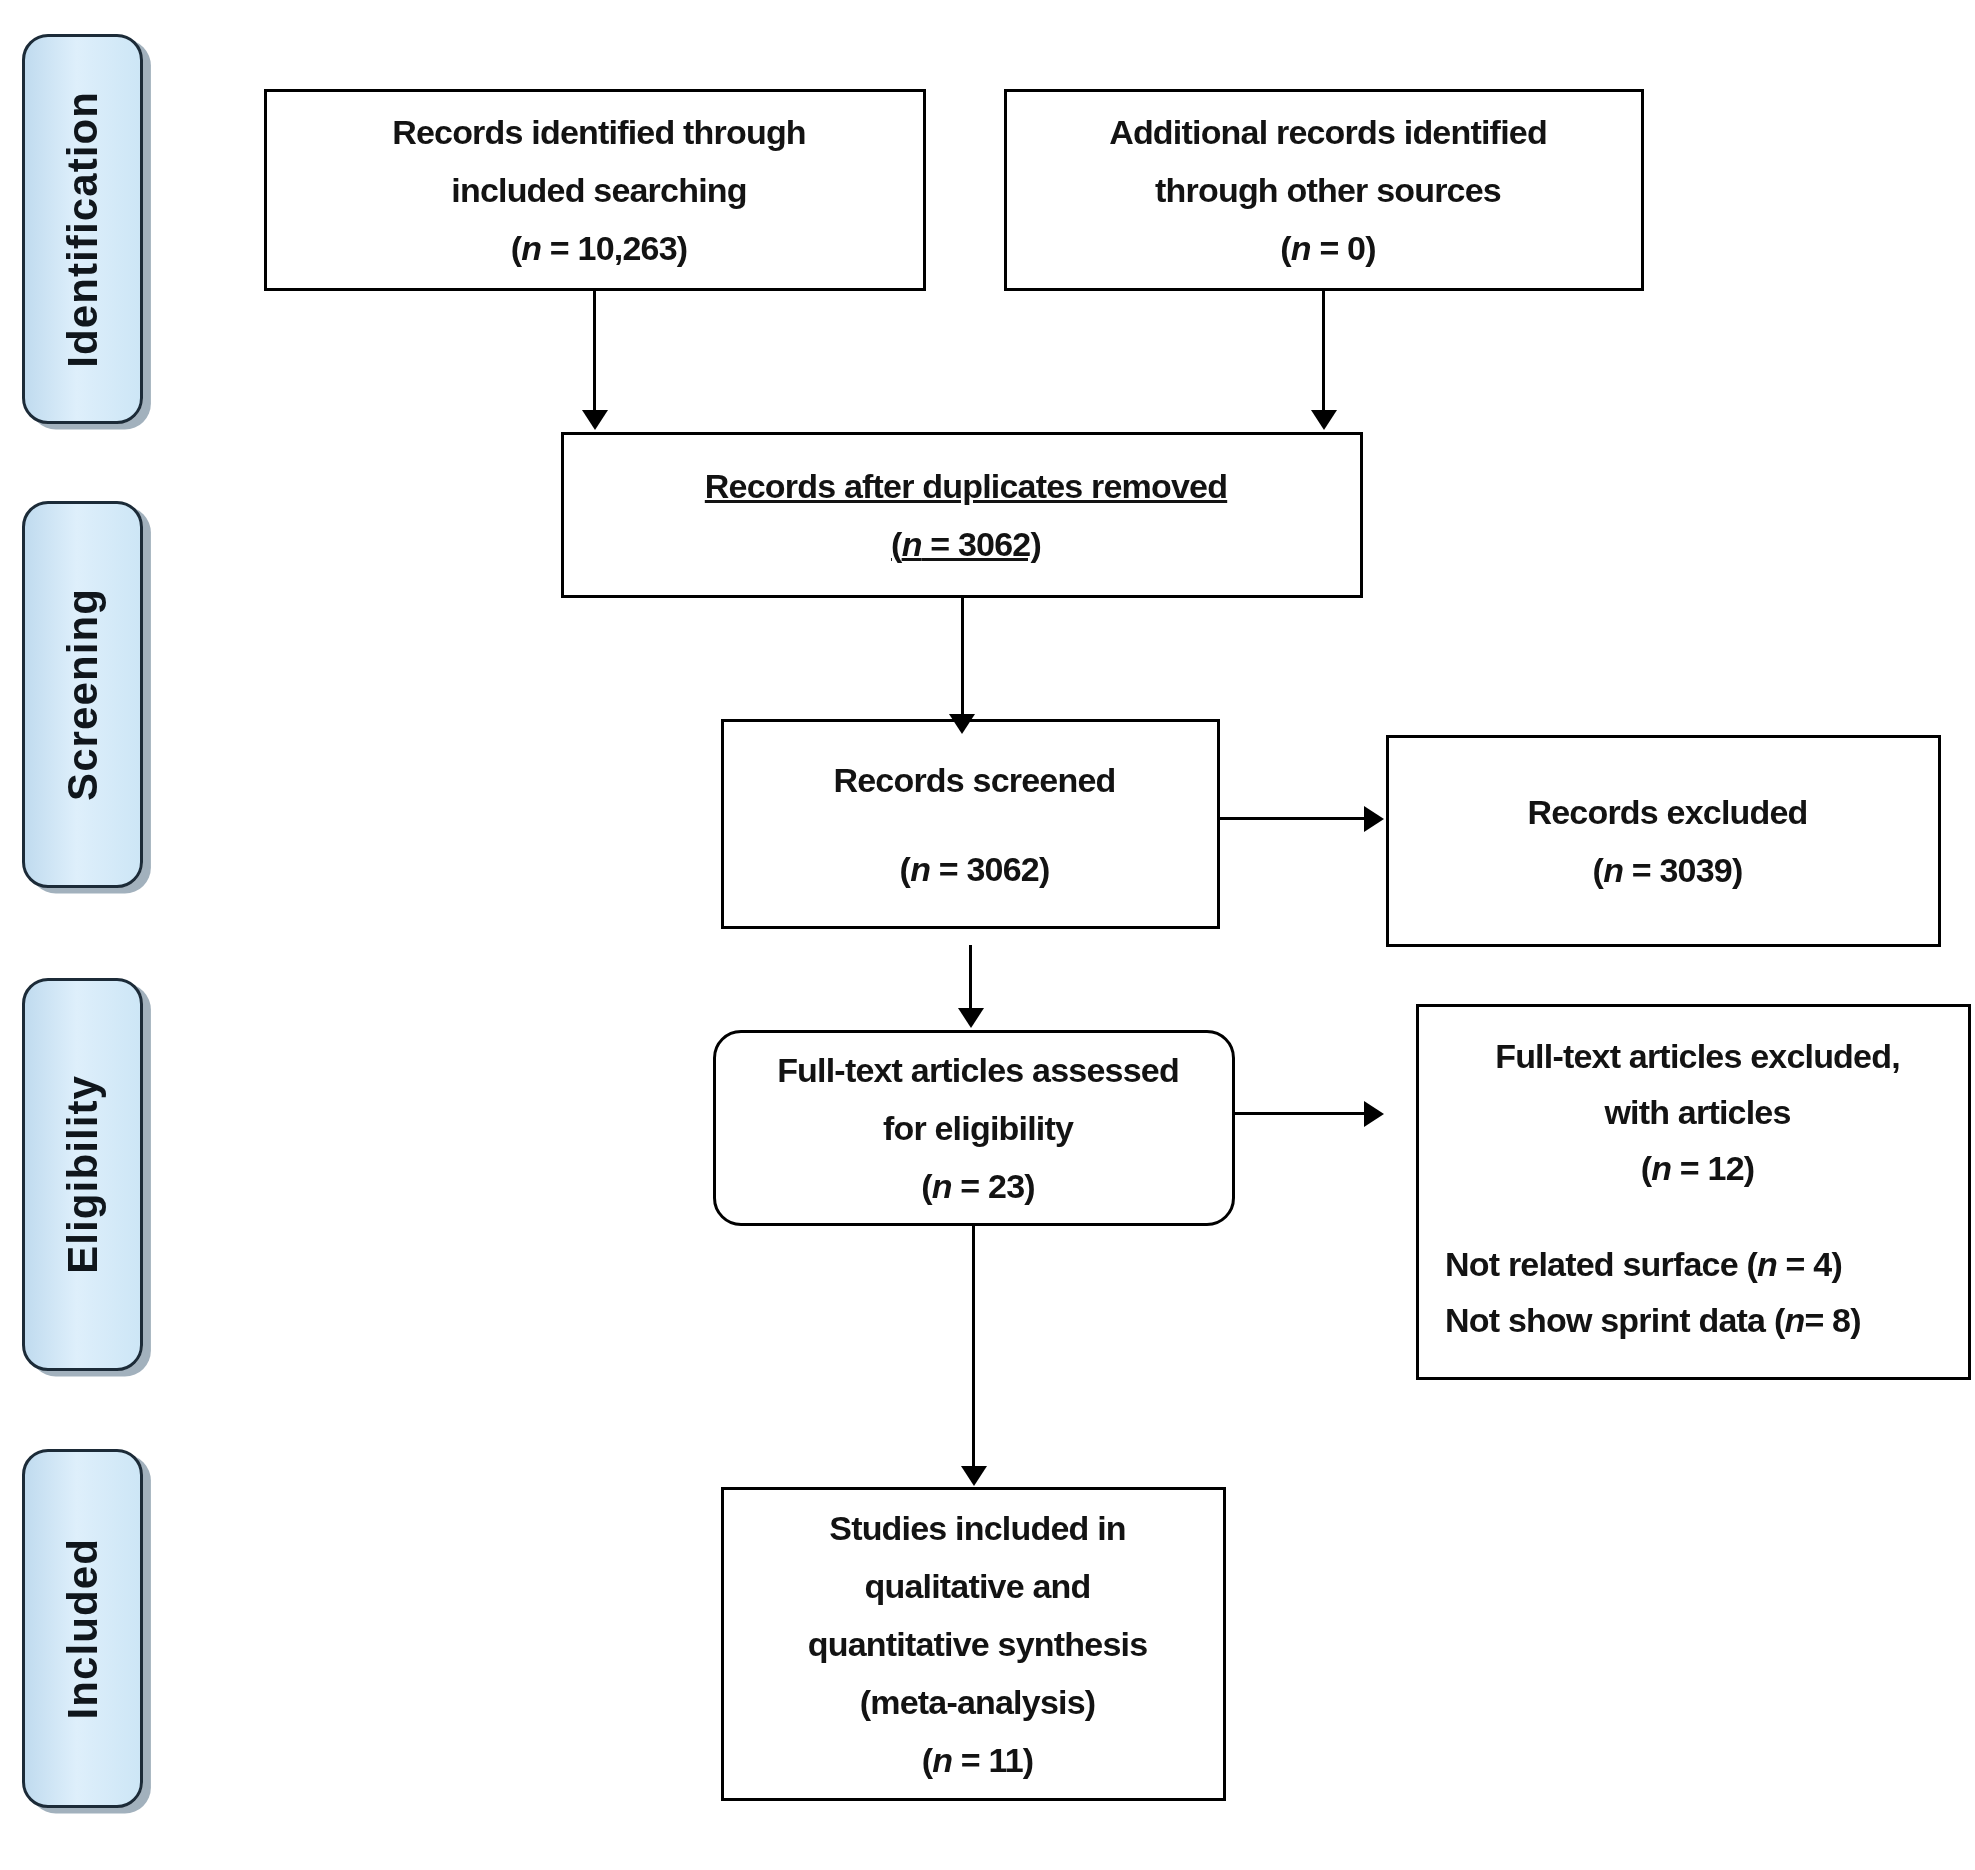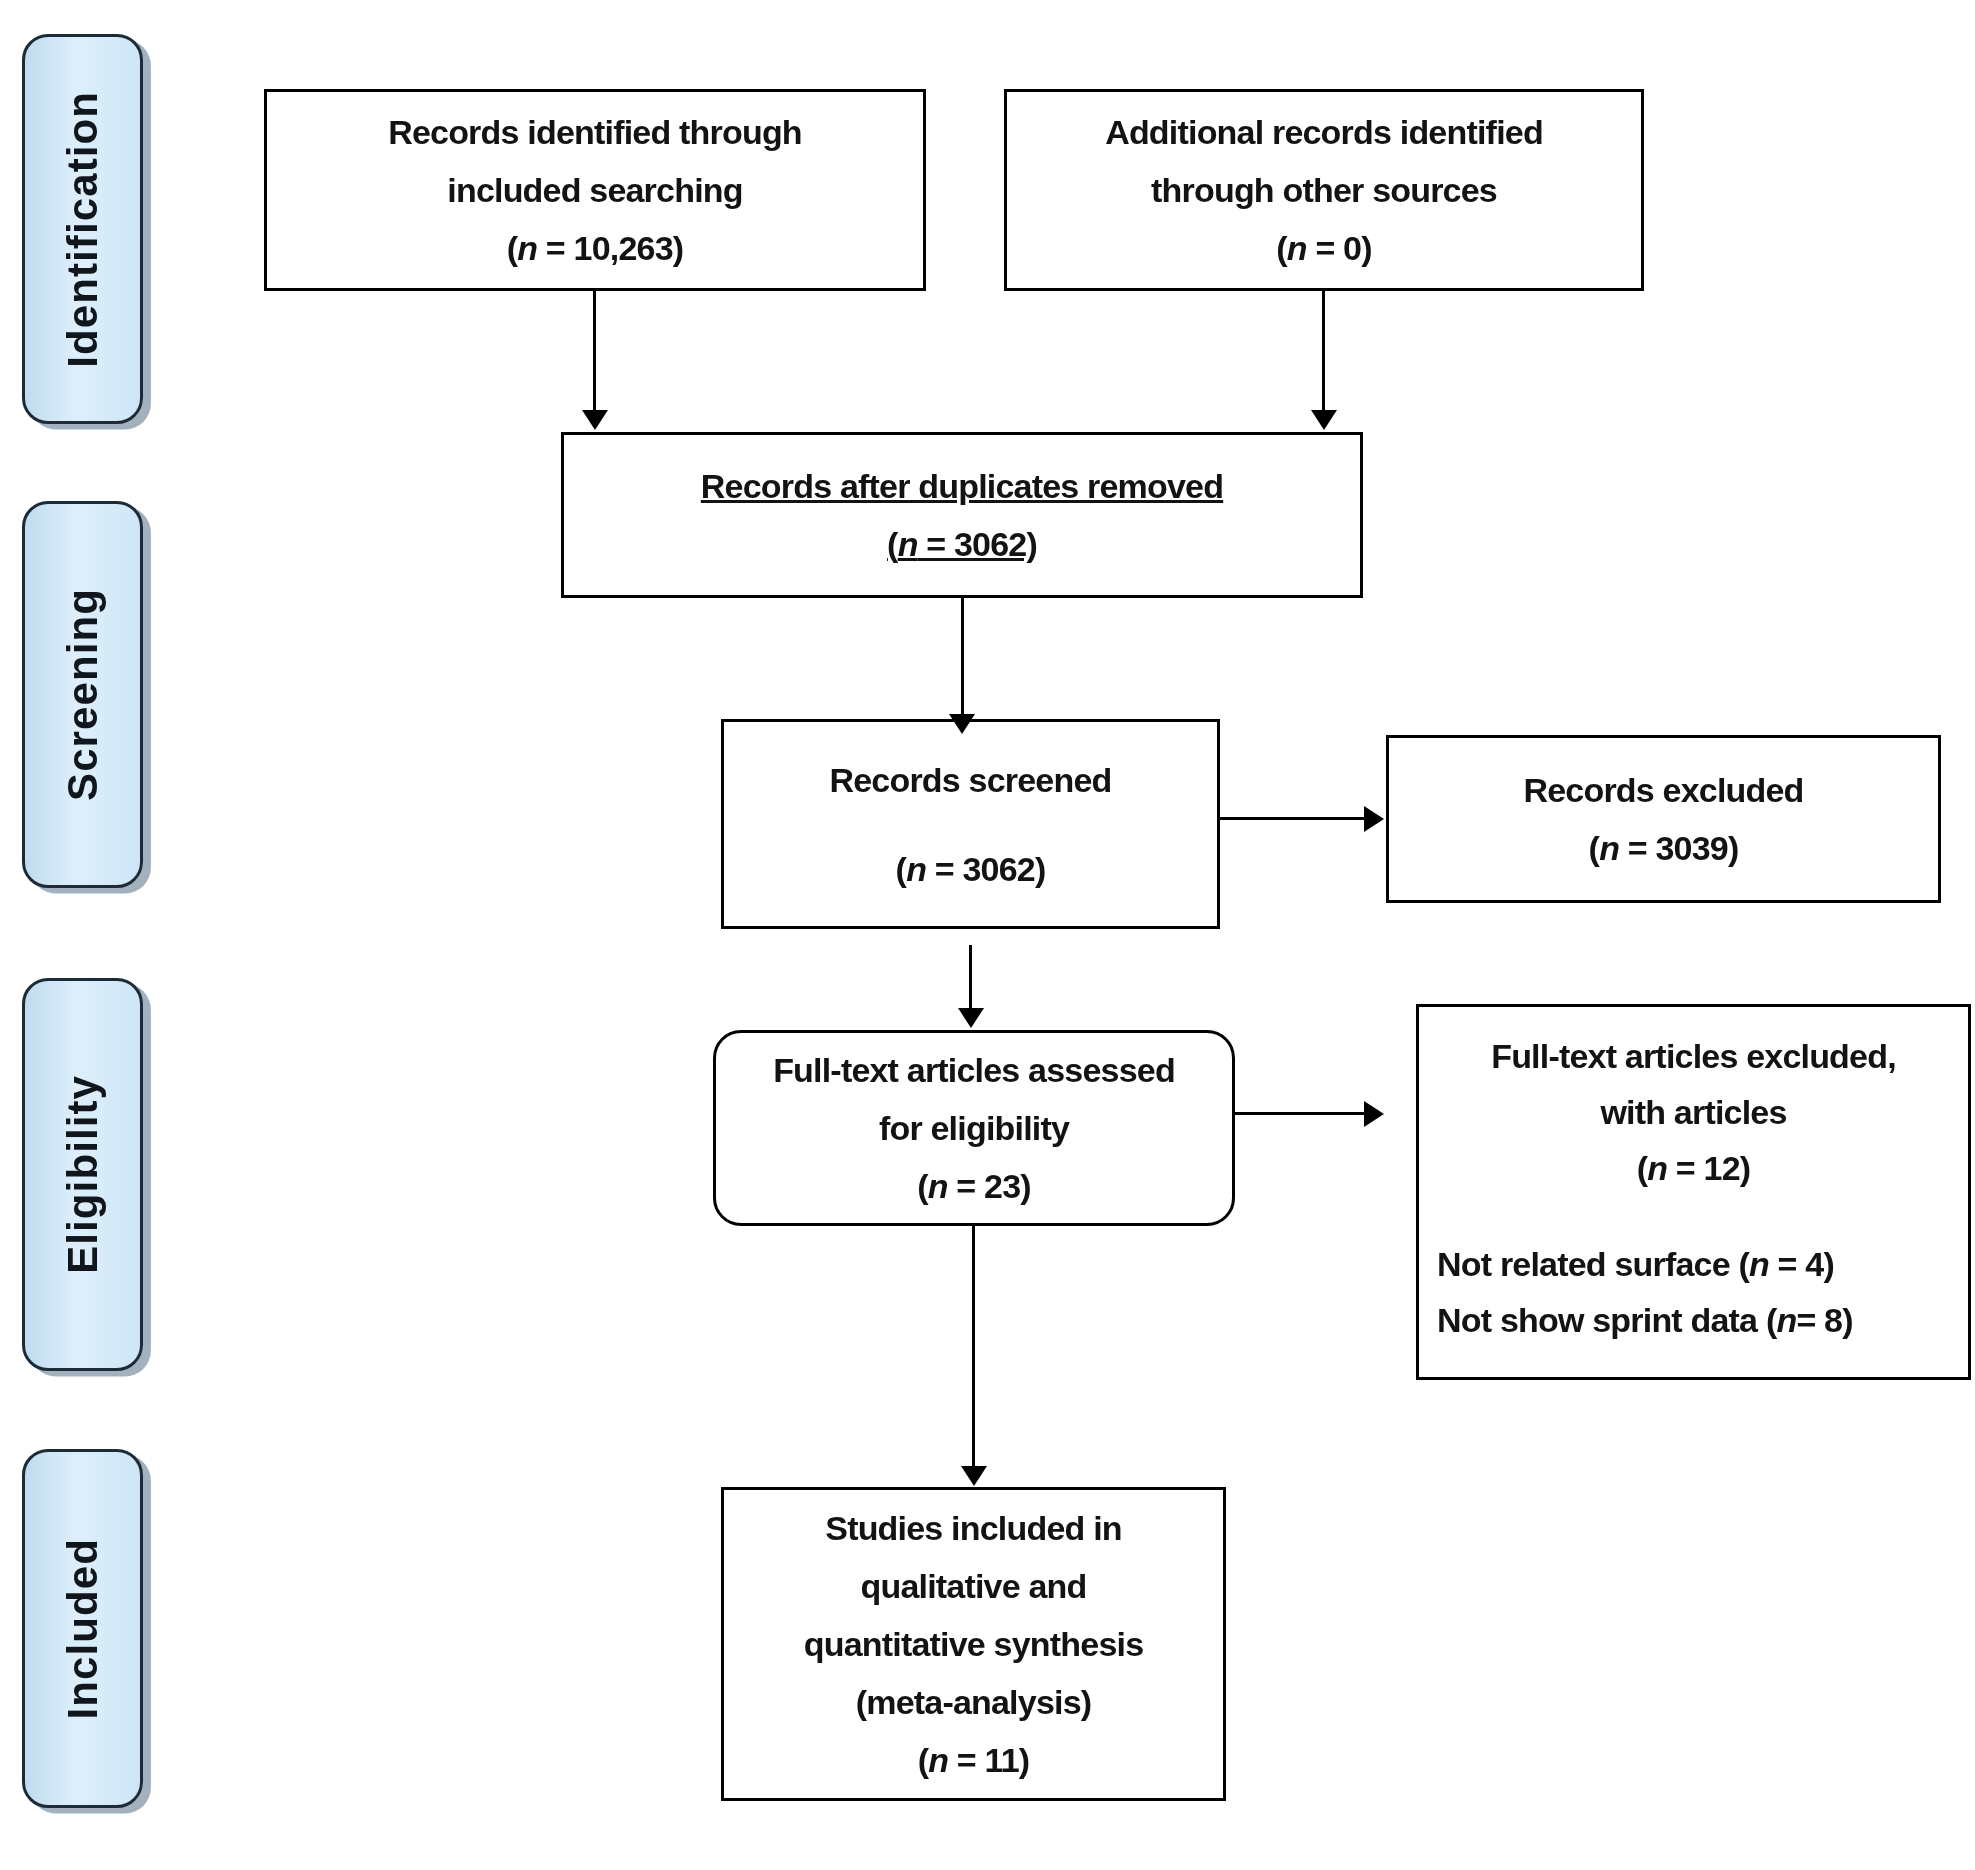--- a/index.html
+++ b/index.html
@@ -52,20 +52,21 @@
     border: 3.9px solid var(--box-border);
     display: flex;
     flex-direction: column;
     justify-content: center;
     text-align: center;
     font-size: 34px;
     font-weight: 700;
     letter-spacing: -0.8px;
     line-height: 58px;
     color: var(--text);
+    padding-left: 8px;
   }
   .fbox.reasons { justify-content: flex-start; padding-top: 21.3px; line-height: 56px; margin-left: 30px; }
   .fbox .spacer { height: 40px; }
   .fbox .reason { text-align: left; padding-left: 18px; }
   
   .vline { position: absolute; width: 3.4px; background: var(--arrow); }
   .hline { position: absolute; height: 3.4px; background: var(--arrow); }
   .ahd {
     position: absolute; width: 0; height: 0;
     border-left: 13px solid transparent;
@@ -111,21 +112,21 @@
 
   <div class="fbox" style="left:561px;top:432px;width:802px;height:166px;text-decoration:underline;">
     <div>Records after duplicates removed</div>
     <div>(<i>n</i> = 3062)</div>
   </div>
 
   <div class="fbox" style="left:721px;top:719px;width:499px;height:210px;gap:31px;">
     <div>Records screened</div>
     <div>(<i>n</i> = 3062)</div>
   </div>
-  <div class="fbox" style="left:1386px;top:735px;width:555px;height:168px;">
+  <div class="fbox" style="left:1386px;top:735px;width:555px;height:212px;">
     <div>Records excluded</div>
     <div>(<i>n</i> = 3039)</div>
   </div>
 
   <div class="fbox" style="left:713px;top:1030px;width:522px;height:196px;border-radius:28px;">
     <div>Full-text articles assessed</div>
     <div>for eligibility</div>
     <div>(<i>n</i> = 23)</div>
   </div>
   <div class="fbox reasons" style="left:1386px;top:1004px;width:555px;height:376px;">

